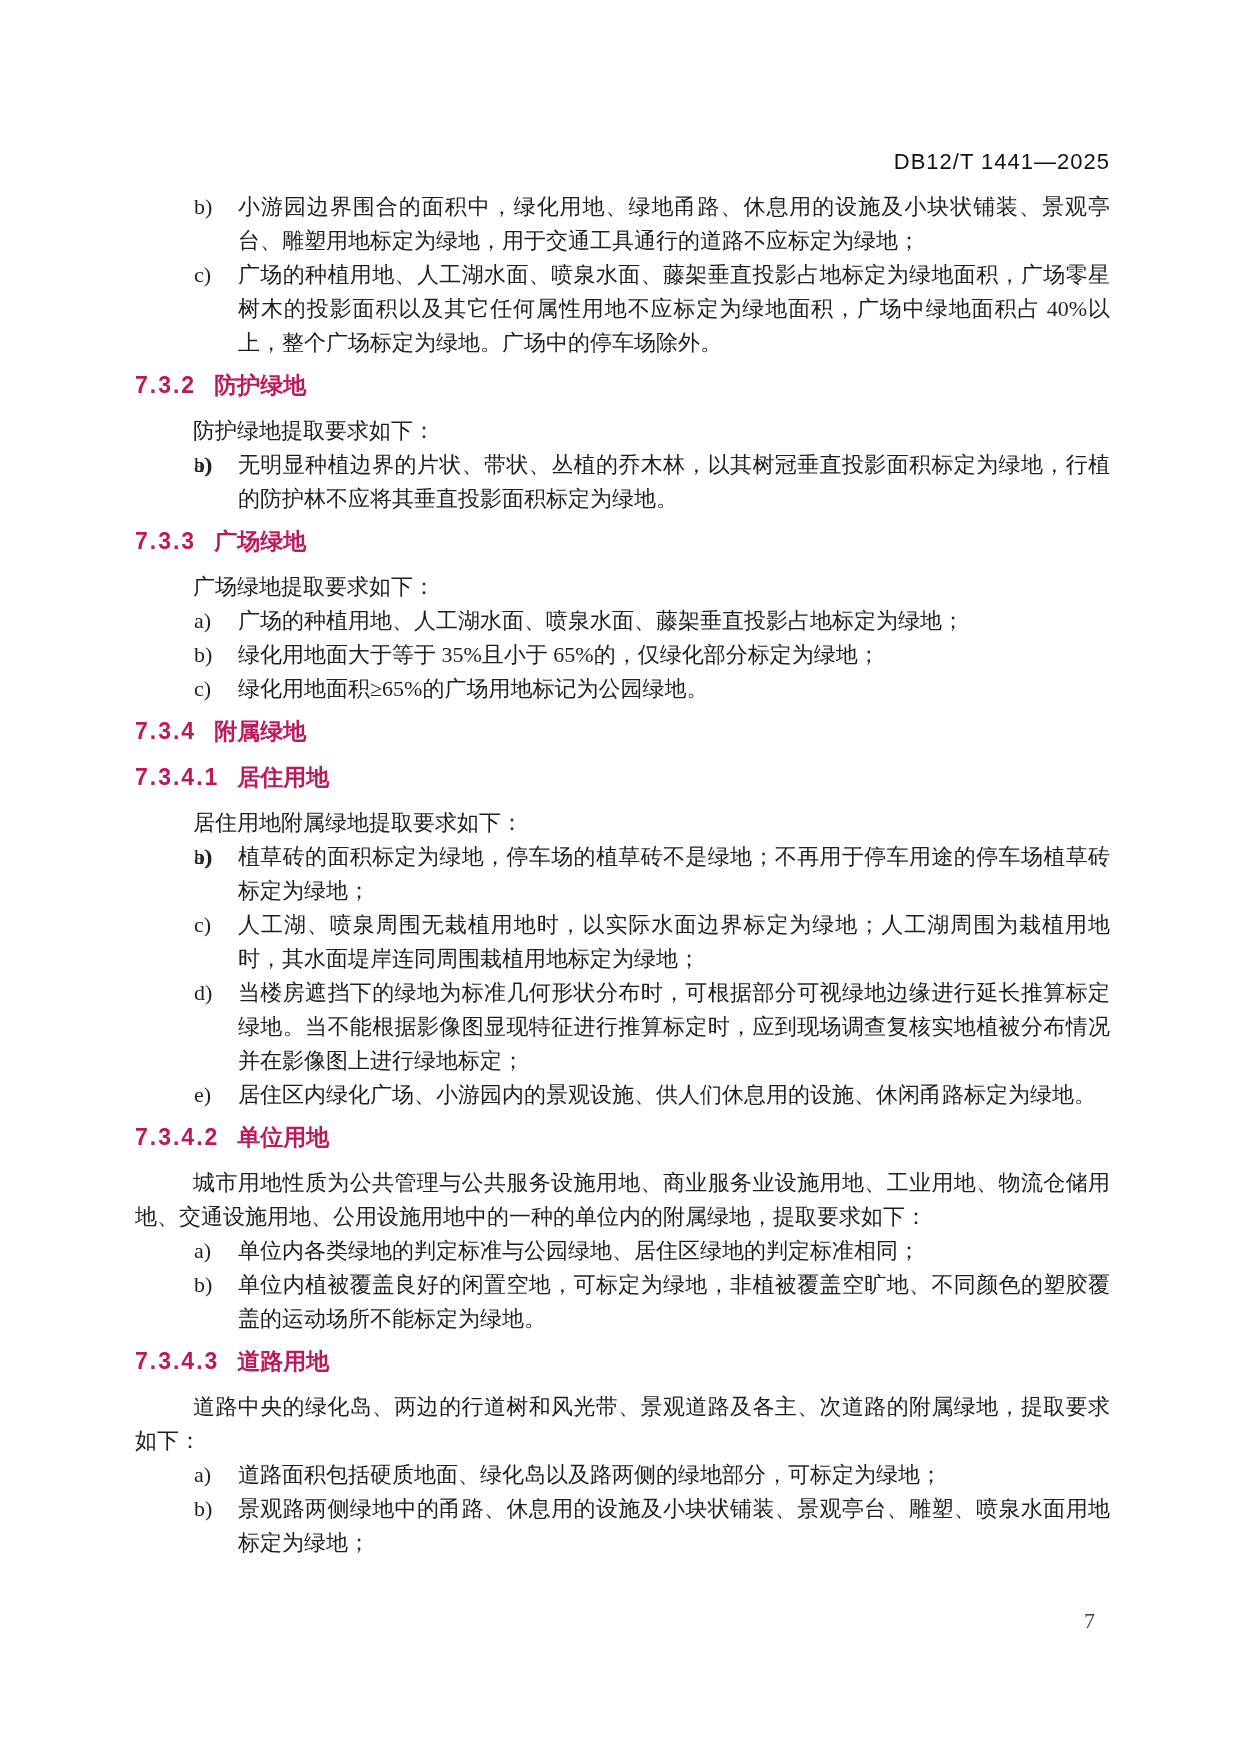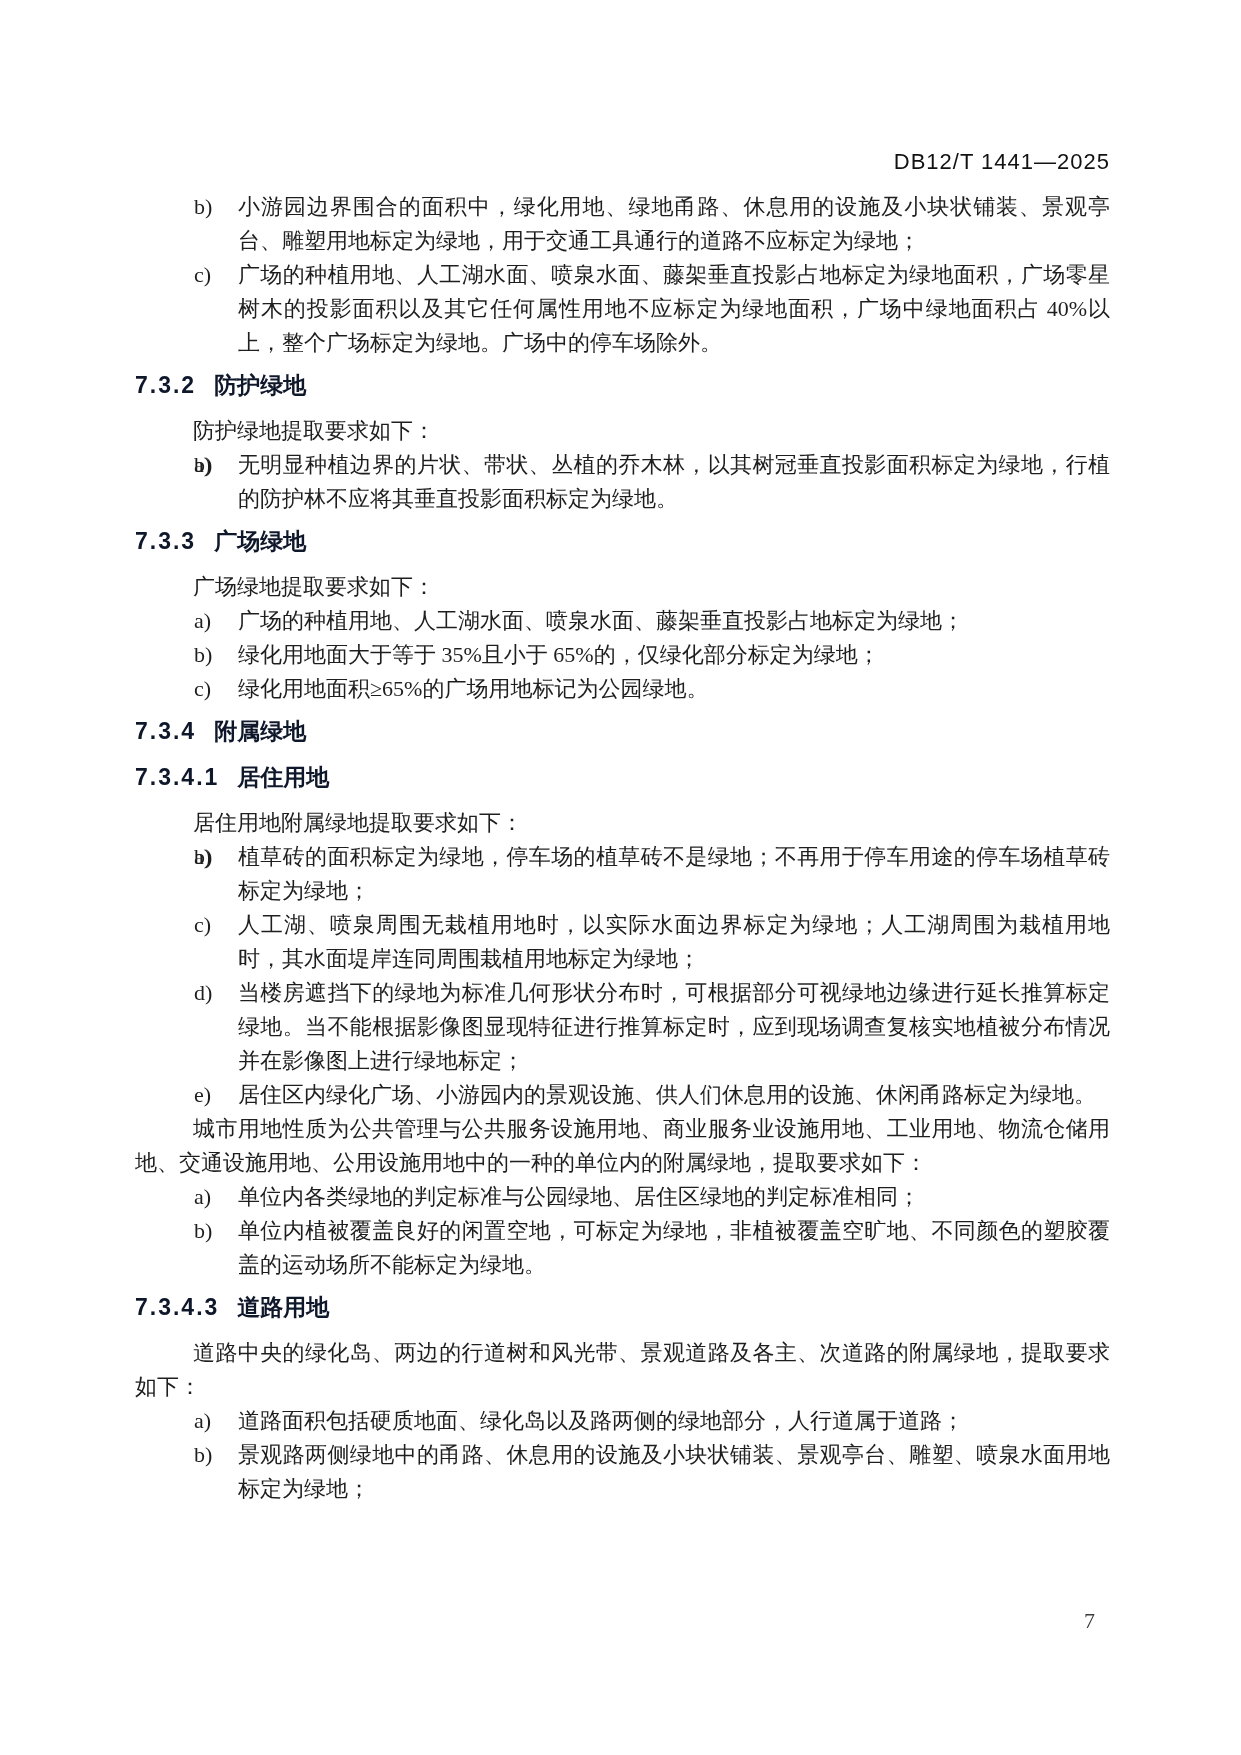--- a/index.html
+++ b/index.html
@@ -42,21 +42,21 @@
     margin:0;
     text-indent:58px;
     text-align:justify;
   }
   .hd{
     margin:8px 0 12px 0;
     font-family:"Liberation Sans","DejaVu Sans",sans-serif;
     font-size:23px;
     line-height:34px;
     font-weight:bold;
-    color:#0f172a;
+    color:#be185d;
   }
   .hd-num{letter-spacing:2px;margin-right:18px;font-weight:bold;}
   .page-number{
     position:absolute;
     left:1084px;
     top:1608px;
     font-family:"Liberation Serif","DejaVu Serif",serif;
     font-size:22px;
     color:#3c3c3c;
   }
@@ -132,37 +132,40 @@
       </div>
       <div class="li">
         <span class="li-label">d)</span>
         <span class="li-text">当楼房遮挡下的绿地为标准几何形状分布时，可根据部分可视绿地边缘进行延长推算标定绿地。当不能根据影像图显现特征进行推算标定时，应到现场调查复核实地植被分布情况并在影像图上进行绿地标定；</span>
       </div>
       <div class="li">
         <span class="li-label">e)</span>
         <span class="li-text">居住区内绿化广场、小游园内的景观设施、供人们休息用的设施、休闲甬路标定为绿地。</span>
       </div>
 
+      <h2 class="hd">
+        <span class="hd-num">7.3.4.2</span><span class="hd-title">单位用地</span>
+      </h2>
       <p class="para">城市用地性质为公共管理与公共服务设施用地、商业服务业设施用地、工业用地、物流仓储用地、交通设施用地、公用设施用地中的一种的单位内的附属绿地，提取要求如下：</p>
       <div class="li">
         <span class="li-label">a)</span>
         <span class="li-text">单位内各类绿地的判定标准与公园绿地、居住区绿地的判定标准相同；</span>
       </div>
       <div class="li">
         <span class="li-label">b)</span>
         <span class="li-text">单位内植被覆盖良好的闲置空地，可标定为绿地，非植被覆盖空旷地、不同颜色的塑胶覆盖的运动场所不能标定为绿地。</span>
       </div>
 
       <h2 class="hd">
         <span class="hd-num">7.3.4.3</span><span class="hd-title">道路用地</span>
       </h2>
       <p class="para">道路中央的绿化岛、两边的行道树和风光带、景观道路及各主、次道路的附属绿地，提取要求如下：</p>
       <div class="li">
         <span class="li-label">a)</span>
-        <span class="li-text">道路面积包括硬质地面、绿化岛以及路两侧的绿地部分，人行道属于道路；</span>
+        <span class="li-text">道路面积包括硬质地面、绿化岛以及路两侧的绿地部分，可标定为绿地；</span>
       </div>
       <div class="li">
         <span class="li-label">b)</span>
         <span class="li-text">景观路两侧绿地中的甬路、休息用的设施及小块状铺装、景观亭台、雕塑、喷泉水面用地标定为绿地；</span>
       </div>
 
     </div>
   </div>
 
   <div class="page-number">7</div>

